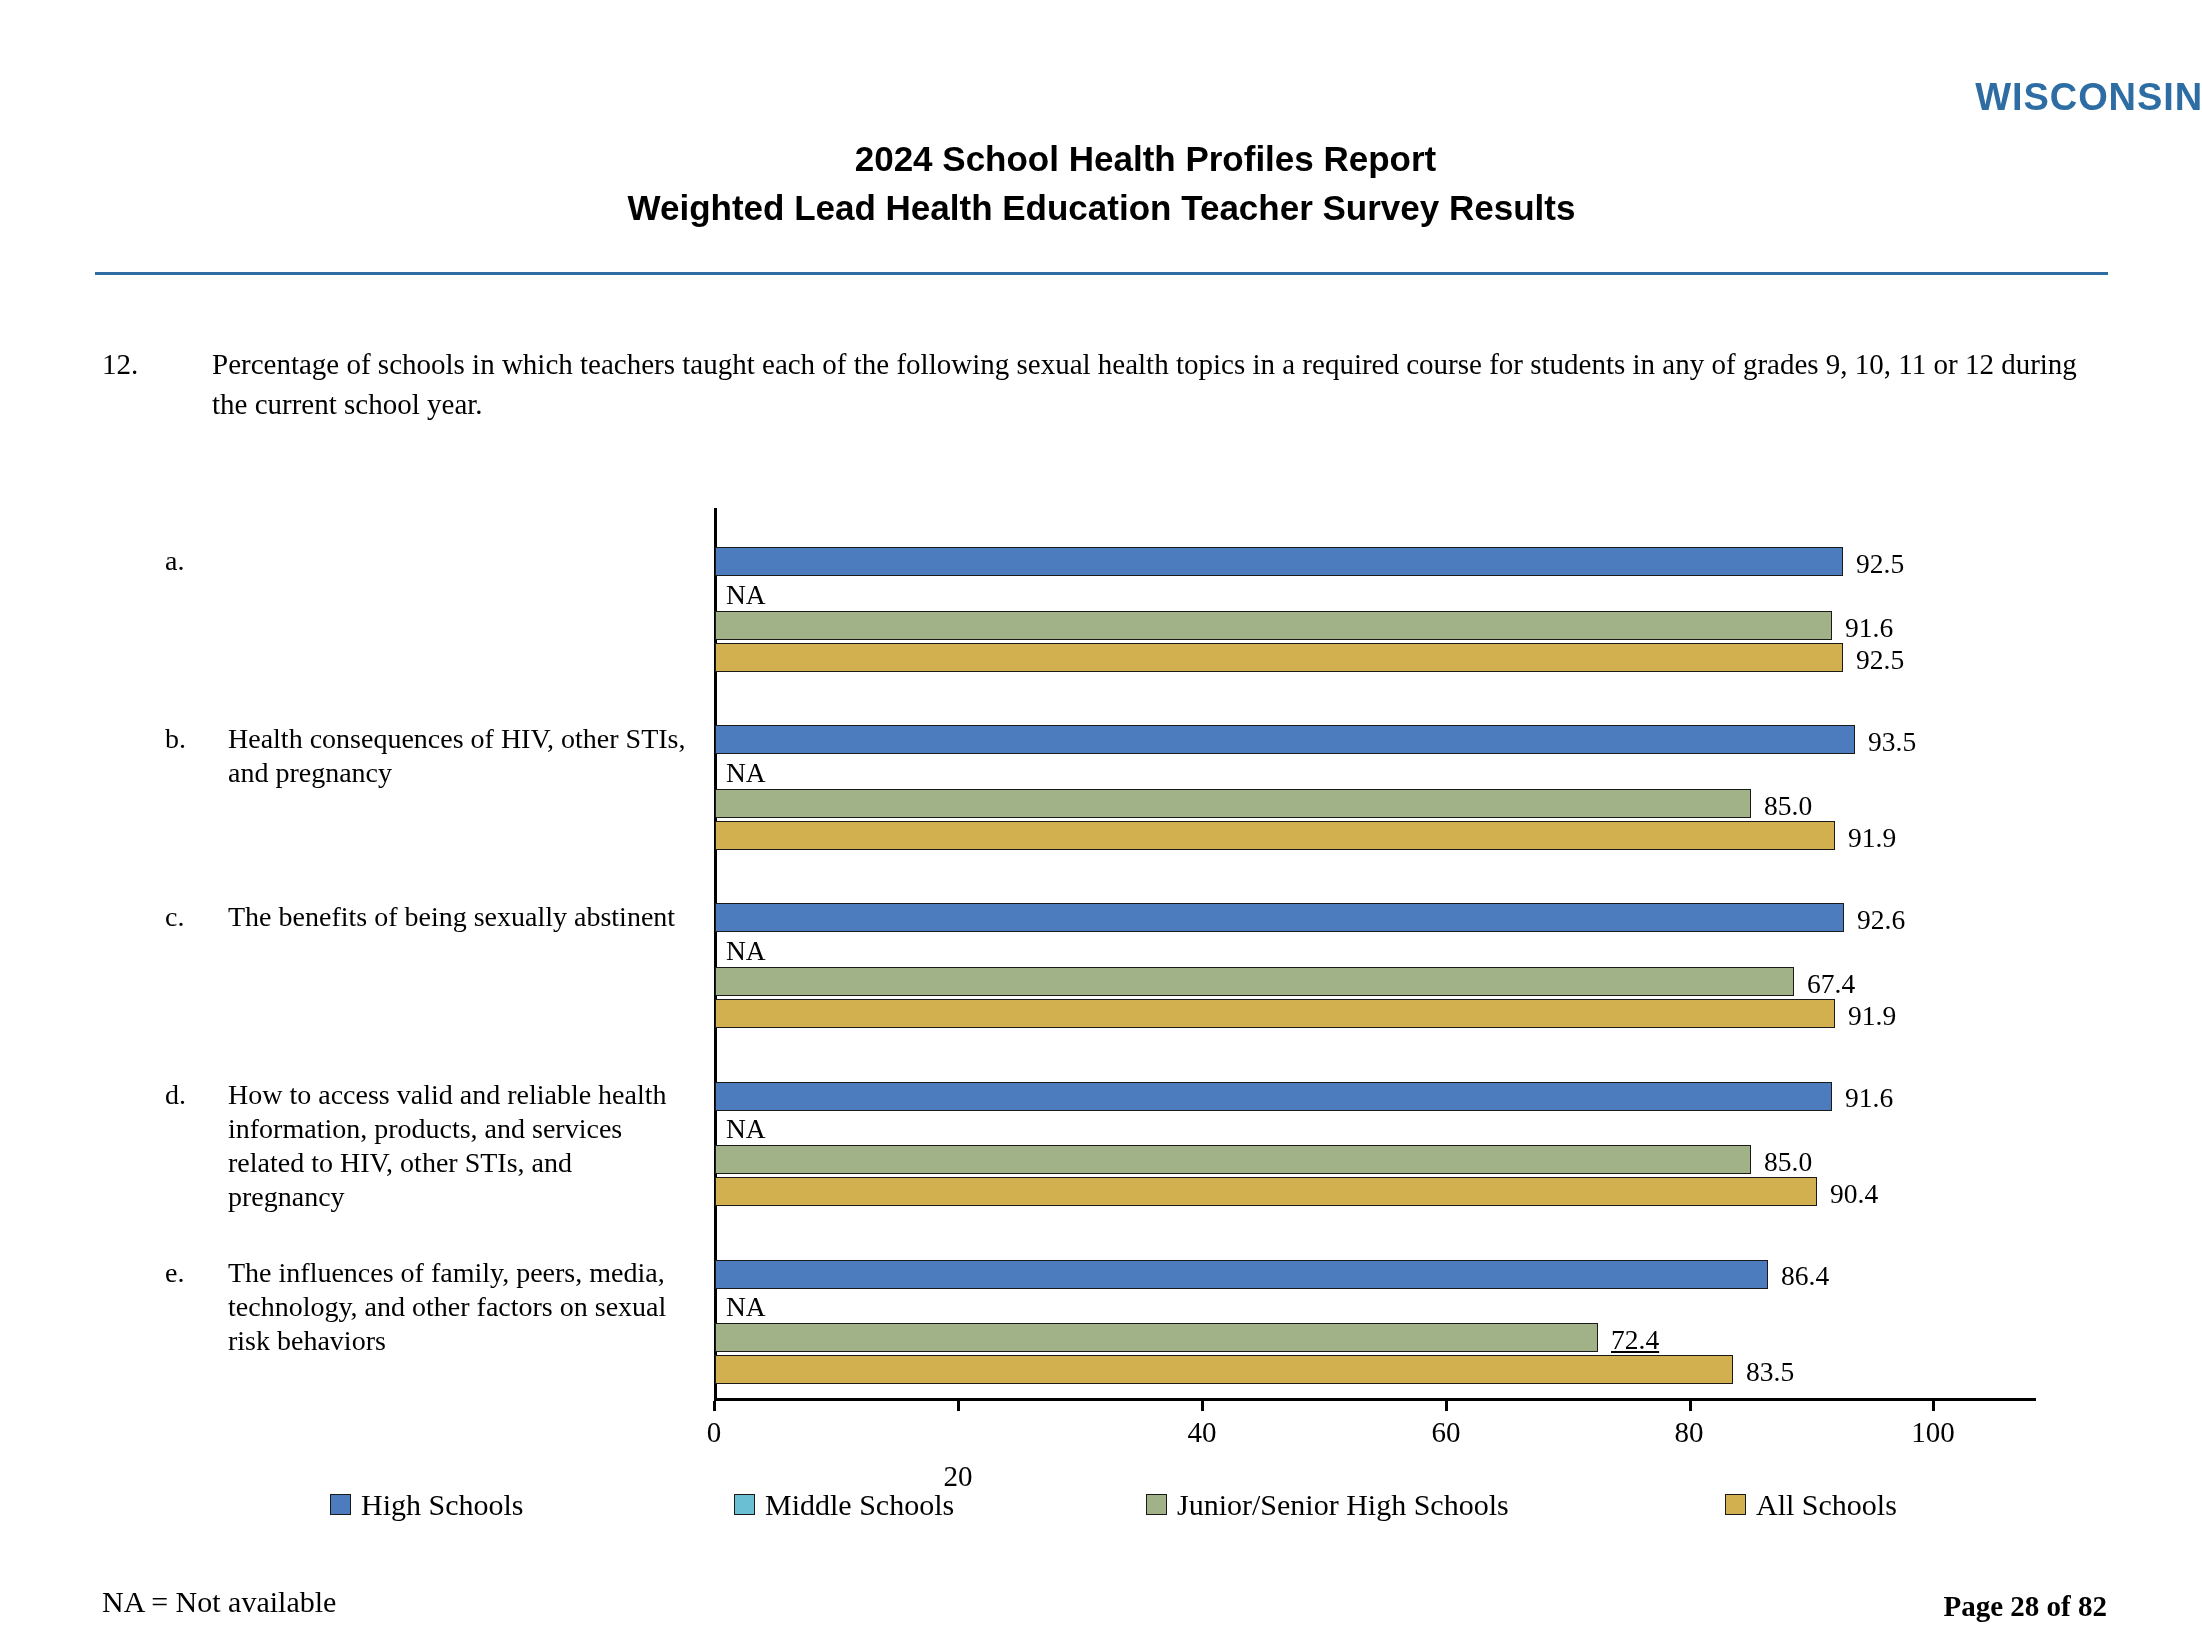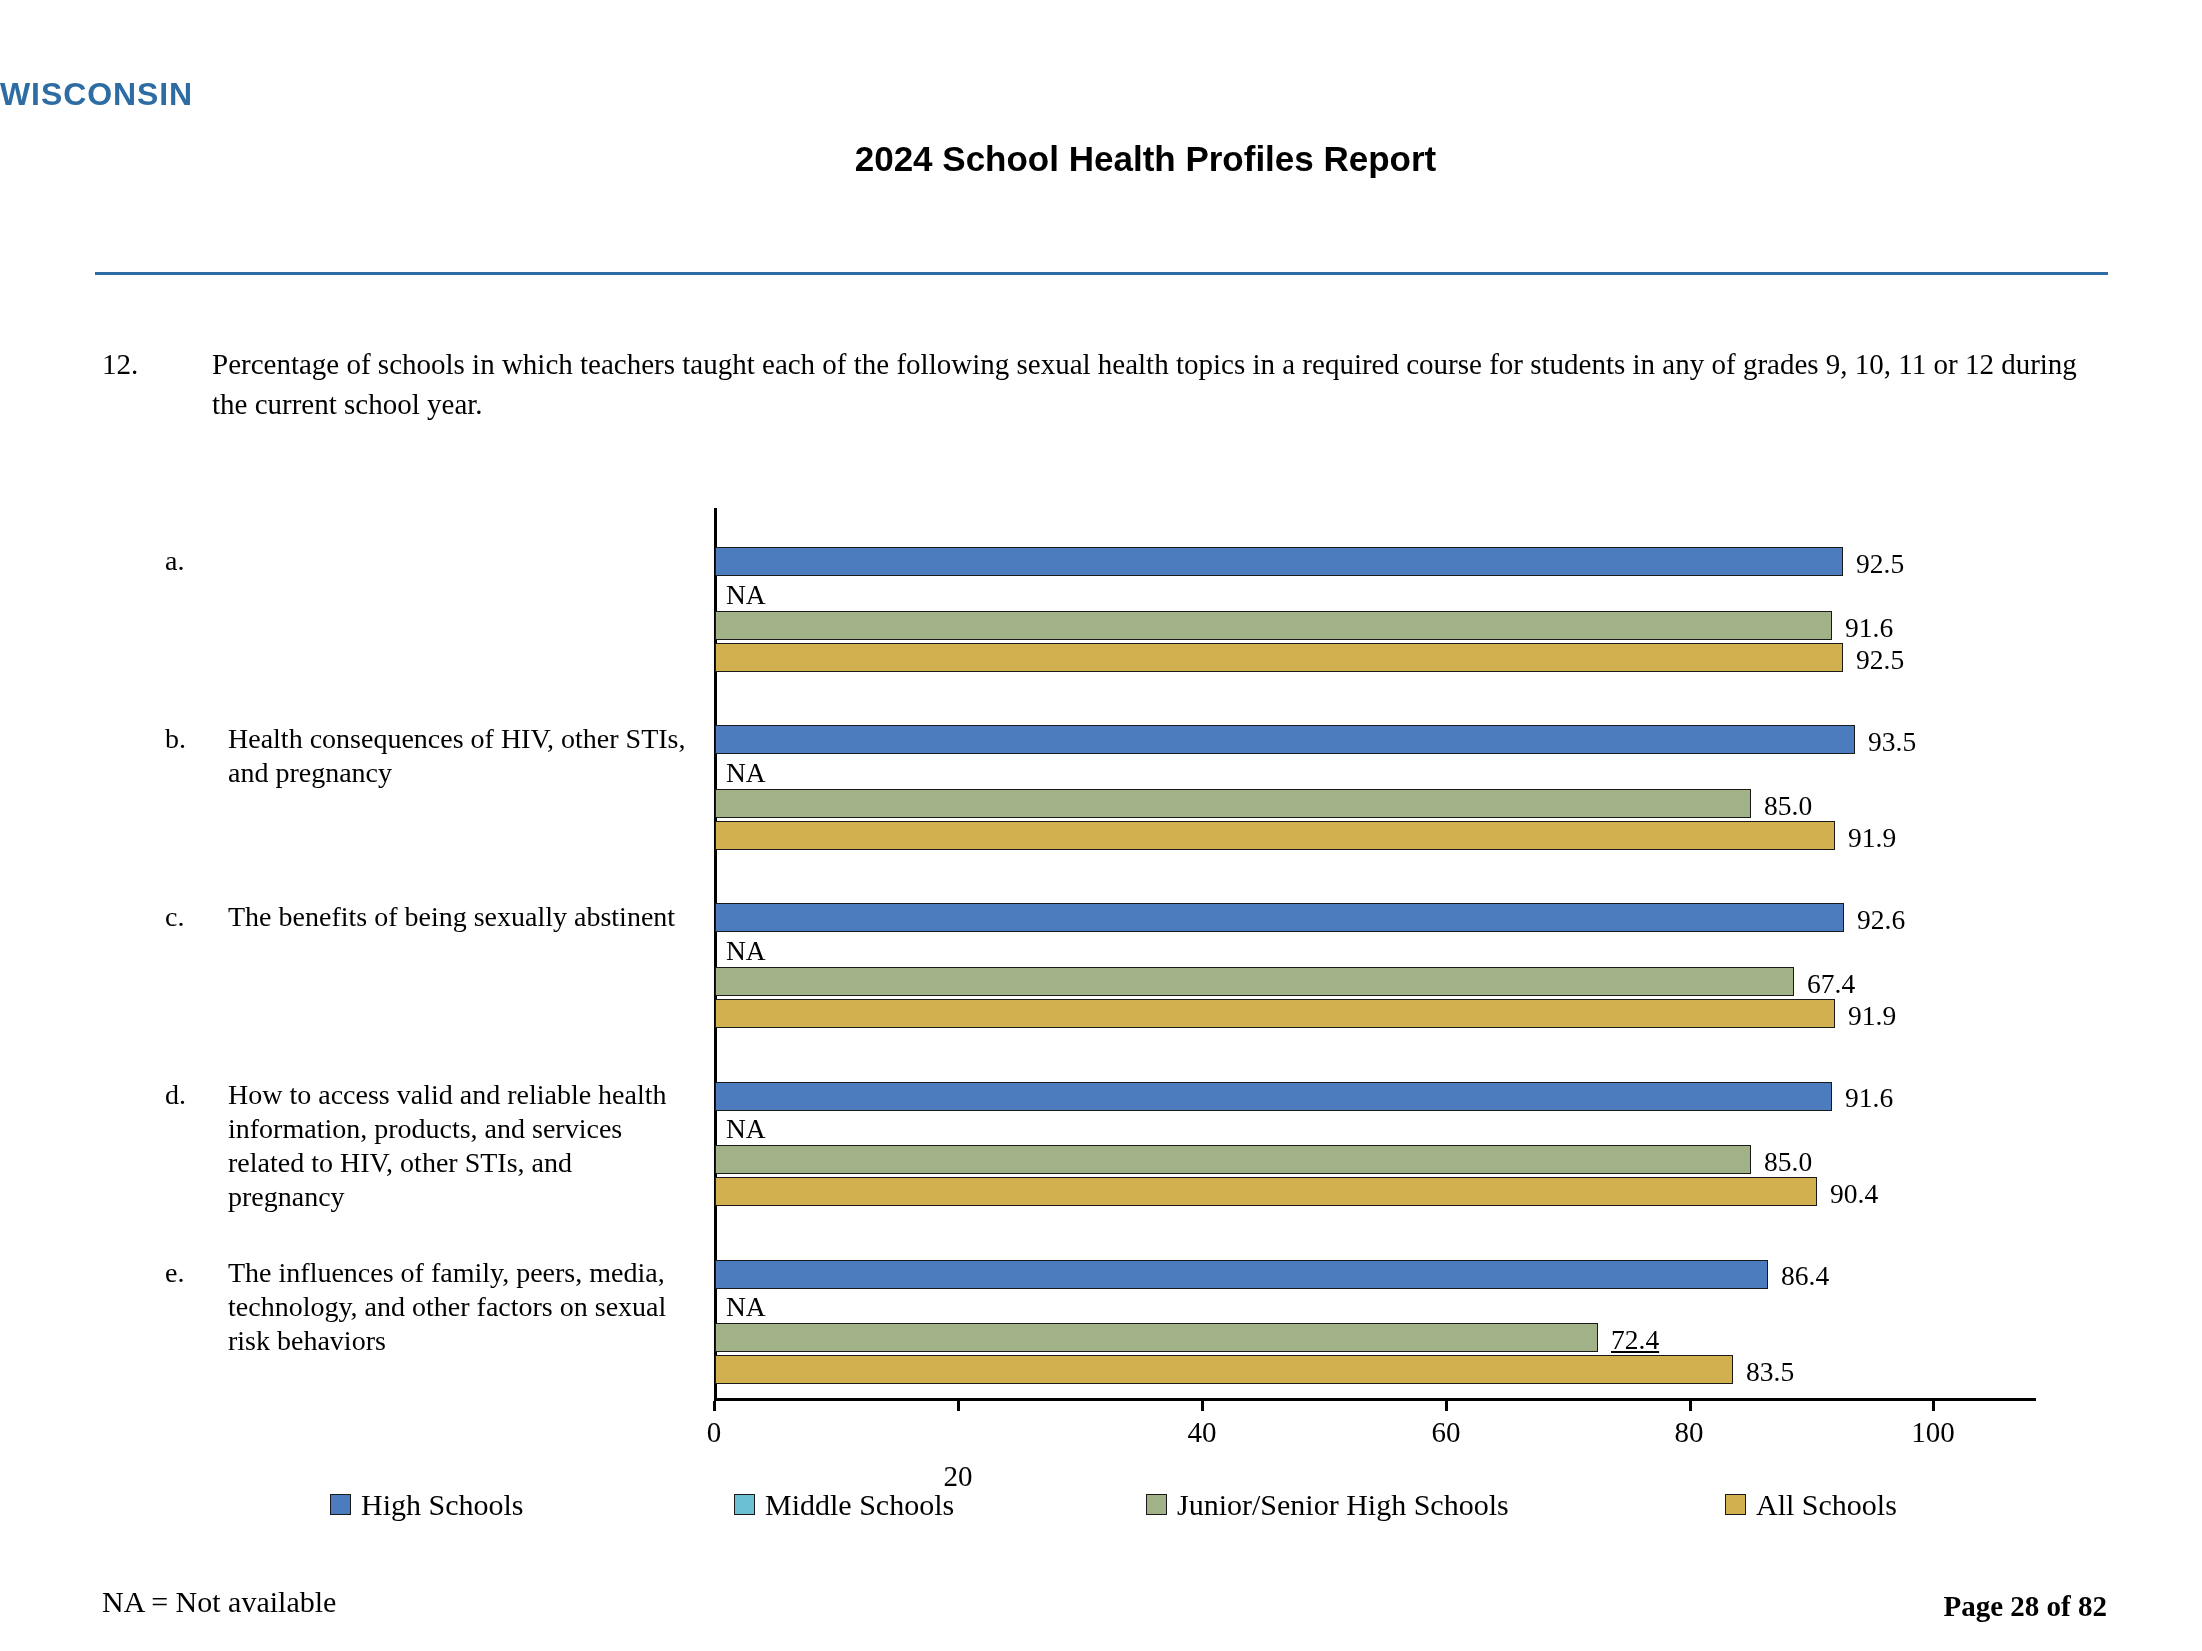--- a/index.html
+++ b/index.html
@@ -6,23 +6,23 @@
   .page{
     position:relative;
     width:2203px;height:1652px;
     background:#ffffff;
     font-family:"Liberation Serif", serif;
     color:#000000;
     overflow:hidden;
   }
   .state-title{
     position:absolute;top:76px;left:0;width:2203px;
-    text-align:left;
+    text-align:right;
     font-family:"Liberation Sans", sans-serif;
-    font-weight:bold;font-size:32px;
+    font-weight:bold;font-size:38px;
     color:#2E6DA4;
     letter-spacing:0.9px;
   }
   .report-title{
     position:absolute;top:139px;left:0;width:2203px;
     text-align:center;
     font-family:"Liberation Sans", sans-serif;
     font-weight:bold;font-size:35px;color:#000;padding-left:44px;
   }
   .report-subtitle{
@@ -82,20 +82,21 @@
     position:absolute;right:96px;top:1590px;font-size:29px;font-weight:bold;
   }
 </style>
 </head>
 <body>
 
 <div class="page">
 
   <div class="state-title">WISCONSIN</div>
   <div class="report-title">2024 School Health Profiles Report</div>
+  <div class="report-subtitle">Weighted Lead Health Education Teacher Survey Results</div>
   <div class="rule"></div>
 
   <div class="question">
     <span class="qnum">12.</span>
     <div class="qtext">Percentage of schools in which teachers taught each of the following sexual health topics in a required course for students in any of grades 9, 10, 11 or 12 during the current school year.</div>
   </div>
 
   <div class="chart" id="chart">
       <div class="axis-line" style="left: 714px; top: 508px; width: 2.6px; height: 893px;"></div>
       <div class="axis-line" style="left: 714px; top: 1398px; width: 1322px; height: 2.6px;"></div>

